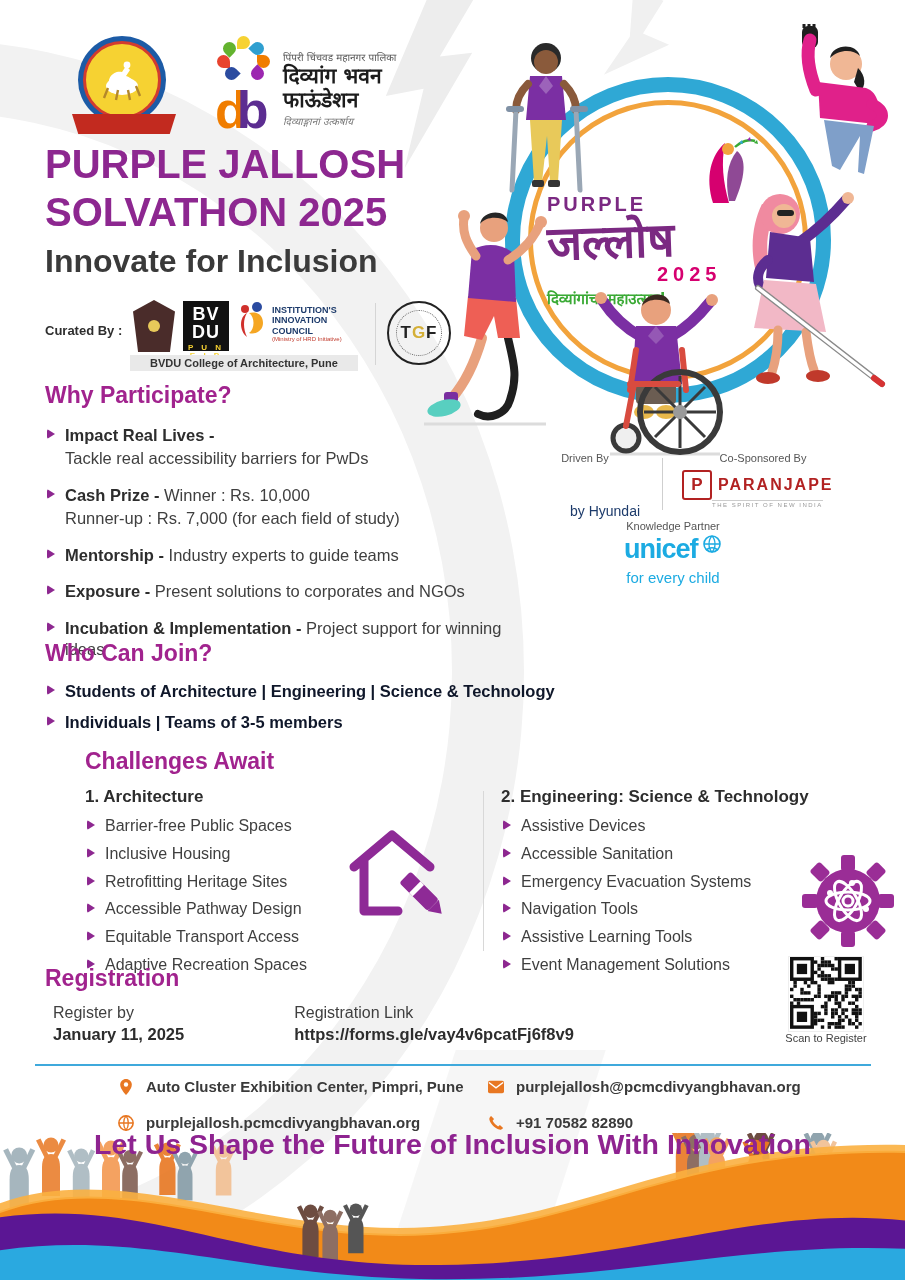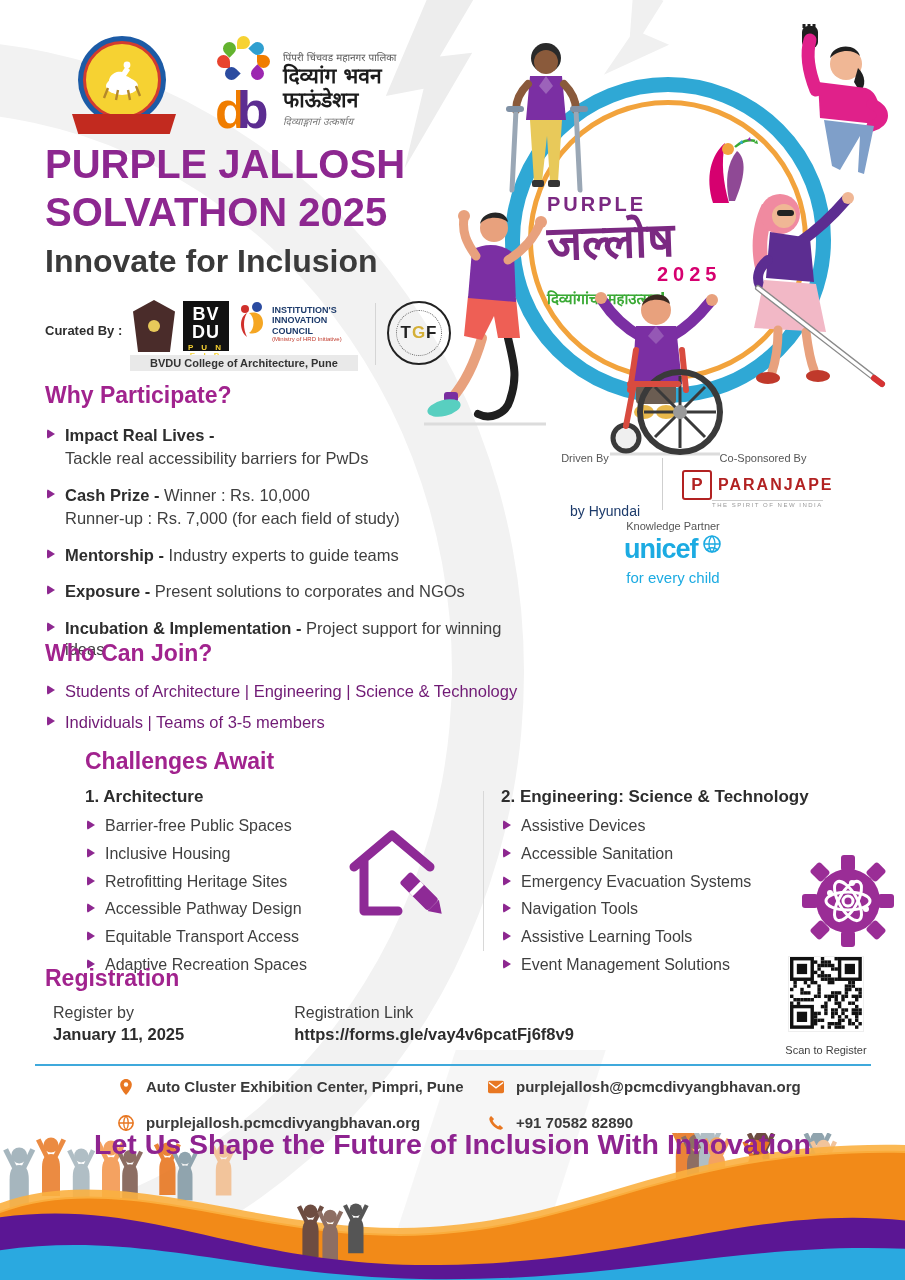--- a/index.html
+++ b/index.html
@@ -87,40 +87,40 @@
   .why{left:45px;top:382px;width:480px;}
   .why .sec-h{margin-bottom:16px;}
   .b-item{display:flex;margin-bottom:15px;font-size:16.5px;color:#3f3f3f;line-height:1.3;}
   .arr{flex:none;width:0;height:0;border-left:8px solid #8d2790;border-top:5.5px solid transparent;
        border-bottom:5.5px solid transparent;margin:4px 10px 0 2px;border-radius:2px;}
   .b-item b{color:#2d2d2d;}
   .sub2{margin-top:2px;}
   .sub2:empty{display:none;}
   .who{left:45px;top:640px;width:560px;}
   .who .sec-h{margin-bottom:14px;}
-  .who .b-item{font-weight:normal;color:#701a75;margin-bottom:10px;text-align:right;}
+  .who .b-item{font-weight:bold;color:#0f172a;margin-bottom:10px;text-align:right;}
   .chal{left:45px;top:748px;width:830px;margin-left:40px;}
   .chal .sec-h{margin-bottom:12px;}
   .chal-cols{position:relative;display:flex;}
   .chal-col1{width:398px;}
   .chal-col2{padding-left:18px;}
   .chal-title{font-size:17px;font-weight:bold;color:#2d2d2d;margin-bottom:9px;}
   .chal .b-item{margin-bottom:7px;font-size:16px;}
   .chal-div{position:absolute;left:398px;top:4px;width:1px;height:160px;background:#d8d8d8;}
   .house-icon{position:absolute;left:255px;top:32px;}
   .gear-icon{position:absolute;left:715px;top:66px;}
   
   .reg{left:45px;top:965px;width:700px;}
   .reg .sec-h{margin-bottom:12px;}
   .reg-cols{display:flex;gap:110px;padding-left:8px;}
   .reg-label{font-size:16px;color:#3f3f3f;}
   .reg-strong{font-size:16.5px;font-weight:bold;color:#2d2d2d;margin-top:3px;}
   .qr-wrap{left:783px;top:956px;width:86px;text-align:center;}
   .qr-box{width:74px;height:74px;margin:0 auto;background:#fff;border:1px solid #eee;}
-  .qr-cap{font-size:11px;color:#3f3f3f;margin-top:12px;}
+  .qr-cap{font-size:11px;color:#3f3f3f;margin-top:0;}
   .divline{left:35px;top:1064px;width:836px;height:2px;background:#3fa9dc;}
   
   .contact{left:118px;top:1078px;width:700px;}
   .contact-grid{display:grid;grid-template-columns:370px auto;row-gap:19px;}
   .c-item{display:flex;align-items:center;gap:12px;font-size:15px;font-weight:bold;color:#3a3a3a;}
   .c-ico{flex:none;width:16px;height:16px;}
   .tagline{left:0;top:1128px;width:905px;text-align:center;font-size:28.5px;font-weight:bold;color:#8e2390;}
   .waves{left:0;top:1133px;width:905px;height:147px;}
 </style>
 </head>

